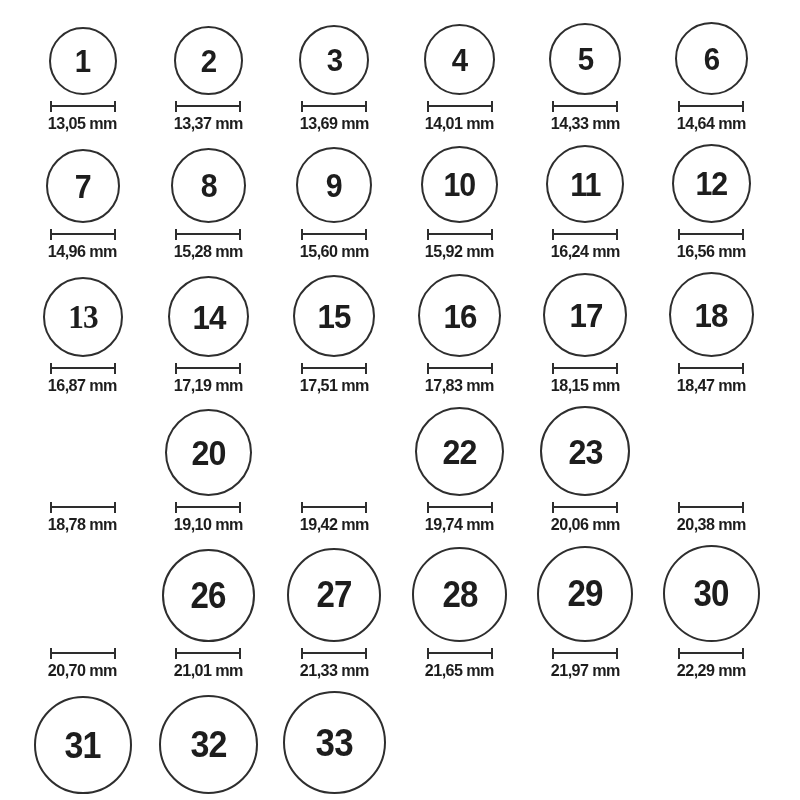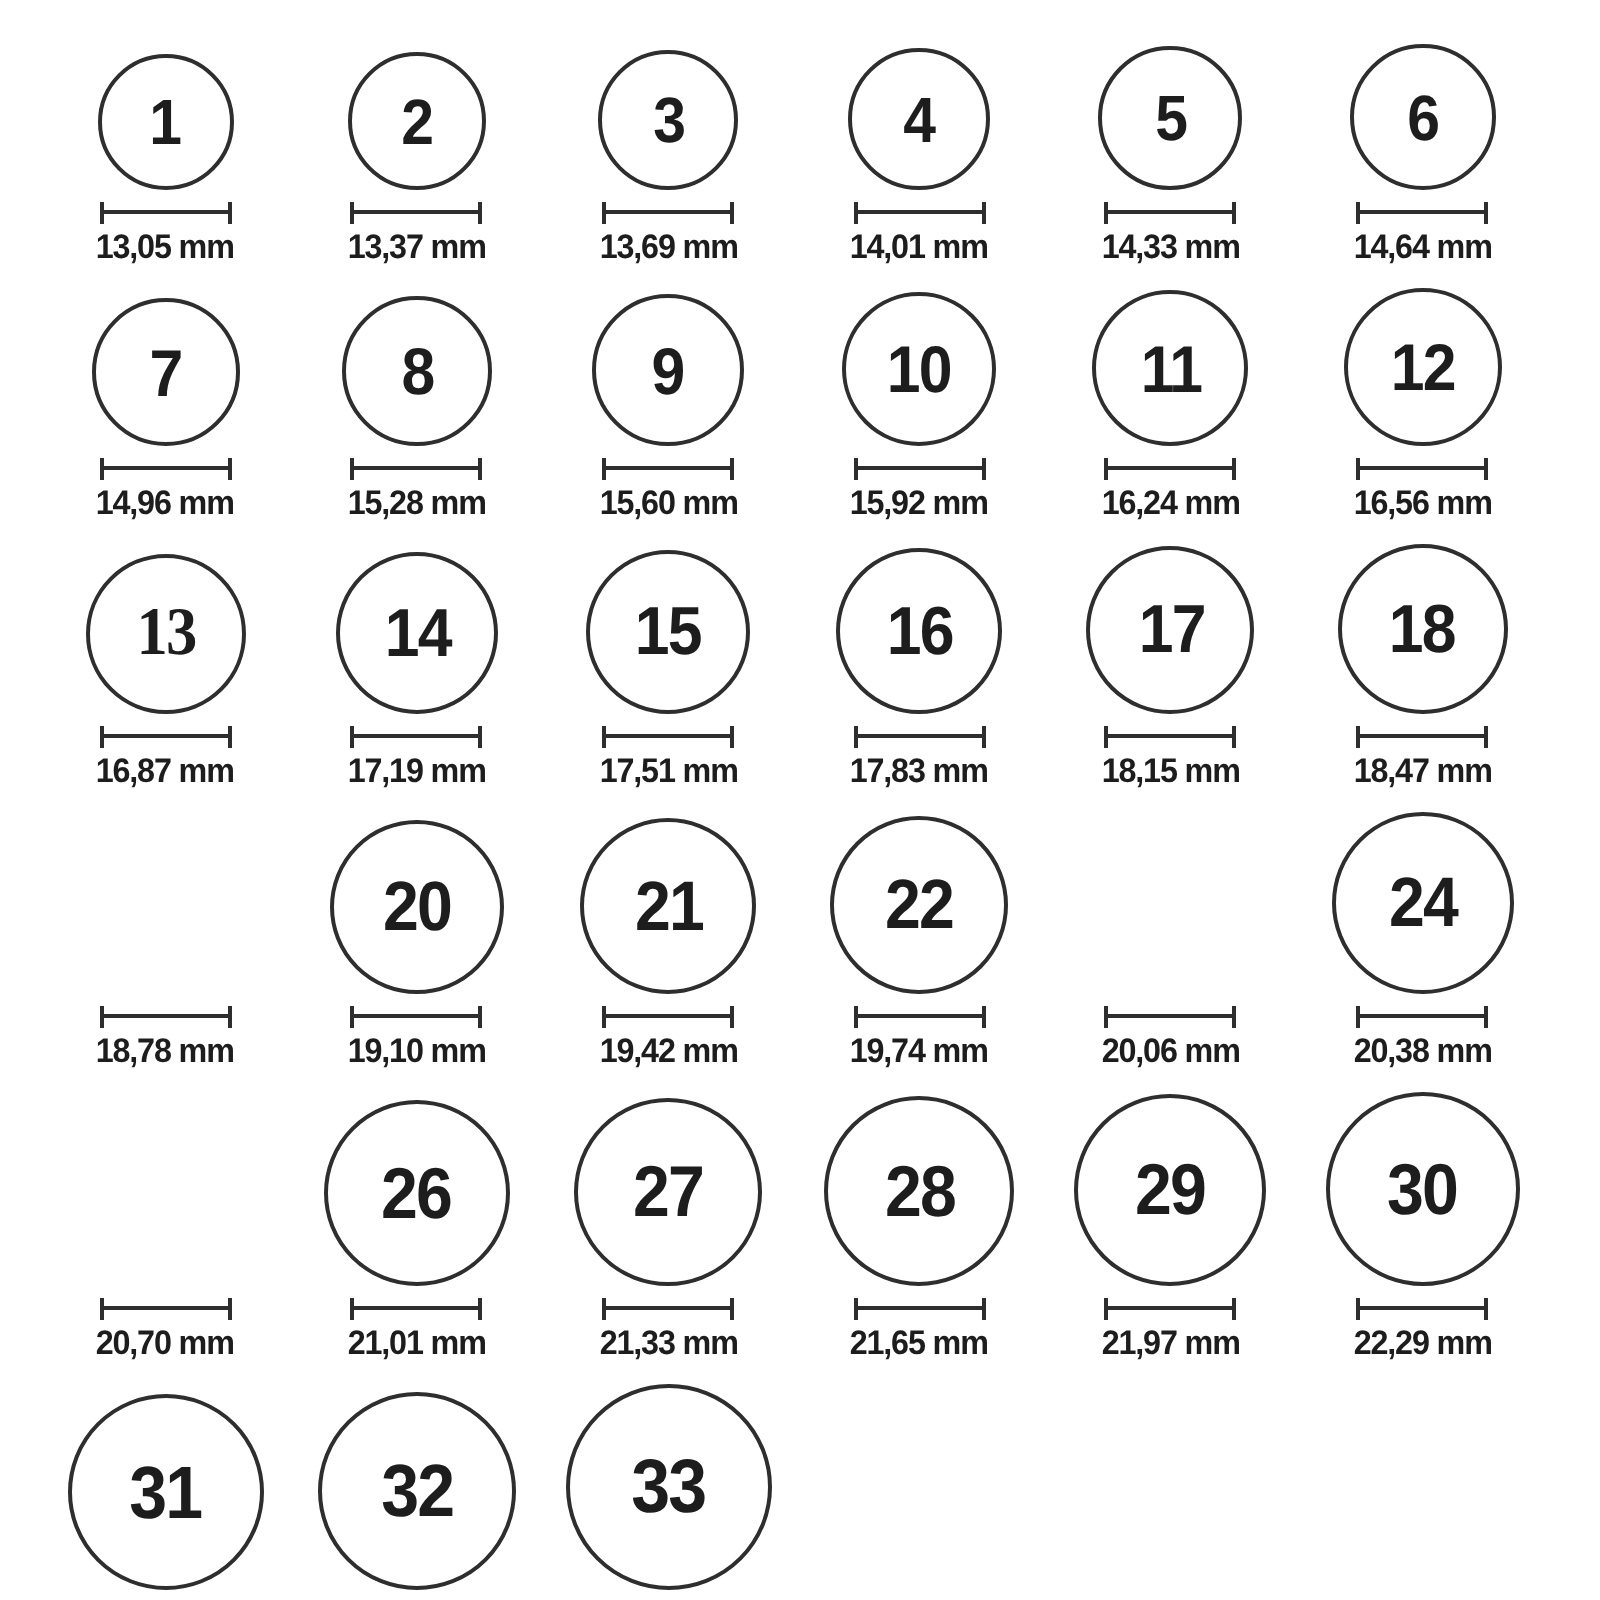--- a/index.html
+++ b/index.html
@@ -310,23 +310,20 @@
     </div>
     <div class="measure">
       <span class="tick tick-l"></span>
       <span class="line"></span>
       <span class="tick tick-r"></span>
     </div>
     <div class="label">19,10 mm</div>
   </div>
 
   <div class="cell">
-    <div class="circle" style="width: 88px; height: 88px;">
-      <span class="num" style="font-size: 35px;">21</span>
-    </div>
     <div class="measure">
       <span class="tick tick-l"></span>
       <span class="line"></span>
       <span class="tick tick-r"></span>
     </div>
     <div class="label">19,42 mm</div>
   </div>
 
   <div class="cell">
     <div class="circle" style="width: 89px; height: 89px;">
@@ -334,32 +331,32 @@
     </div>
     <div class="measure">
       <span class="tick tick-l"></span>
       <span class="line"></span>
       <span class="tick tick-r"></span>
     </div>
     <div class="label">19,74 mm</div>
   </div>
 
   <div class="cell">
+    <div class="circle" style="width: 90px; height: 90px;">
+      <span class="num" style="font-size: 35px;">23</span>
+    </div>
     <div class="measure">
       <span class="tick tick-l"></span>
       <span class="line"></span>
       <span class="tick tick-r"></span>
     </div>
     <div class="label">20,06 mm</div>
   </div>
 
   <div class="cell">
-    <div class="circle" style="width: 91px; height: 91px;">
-      <span class="num" style="font-size: 35px;">24</span>
-    </div>
     <div class="measure">
       <span class="tick tick-l"></span>
       <span class="line"></span>
       <span class="tick tick-r"></span>
     </div>
     <div class="label">20,38 mm</div>
   </div>
 
   <div class="cell">
     <div class="measure">

